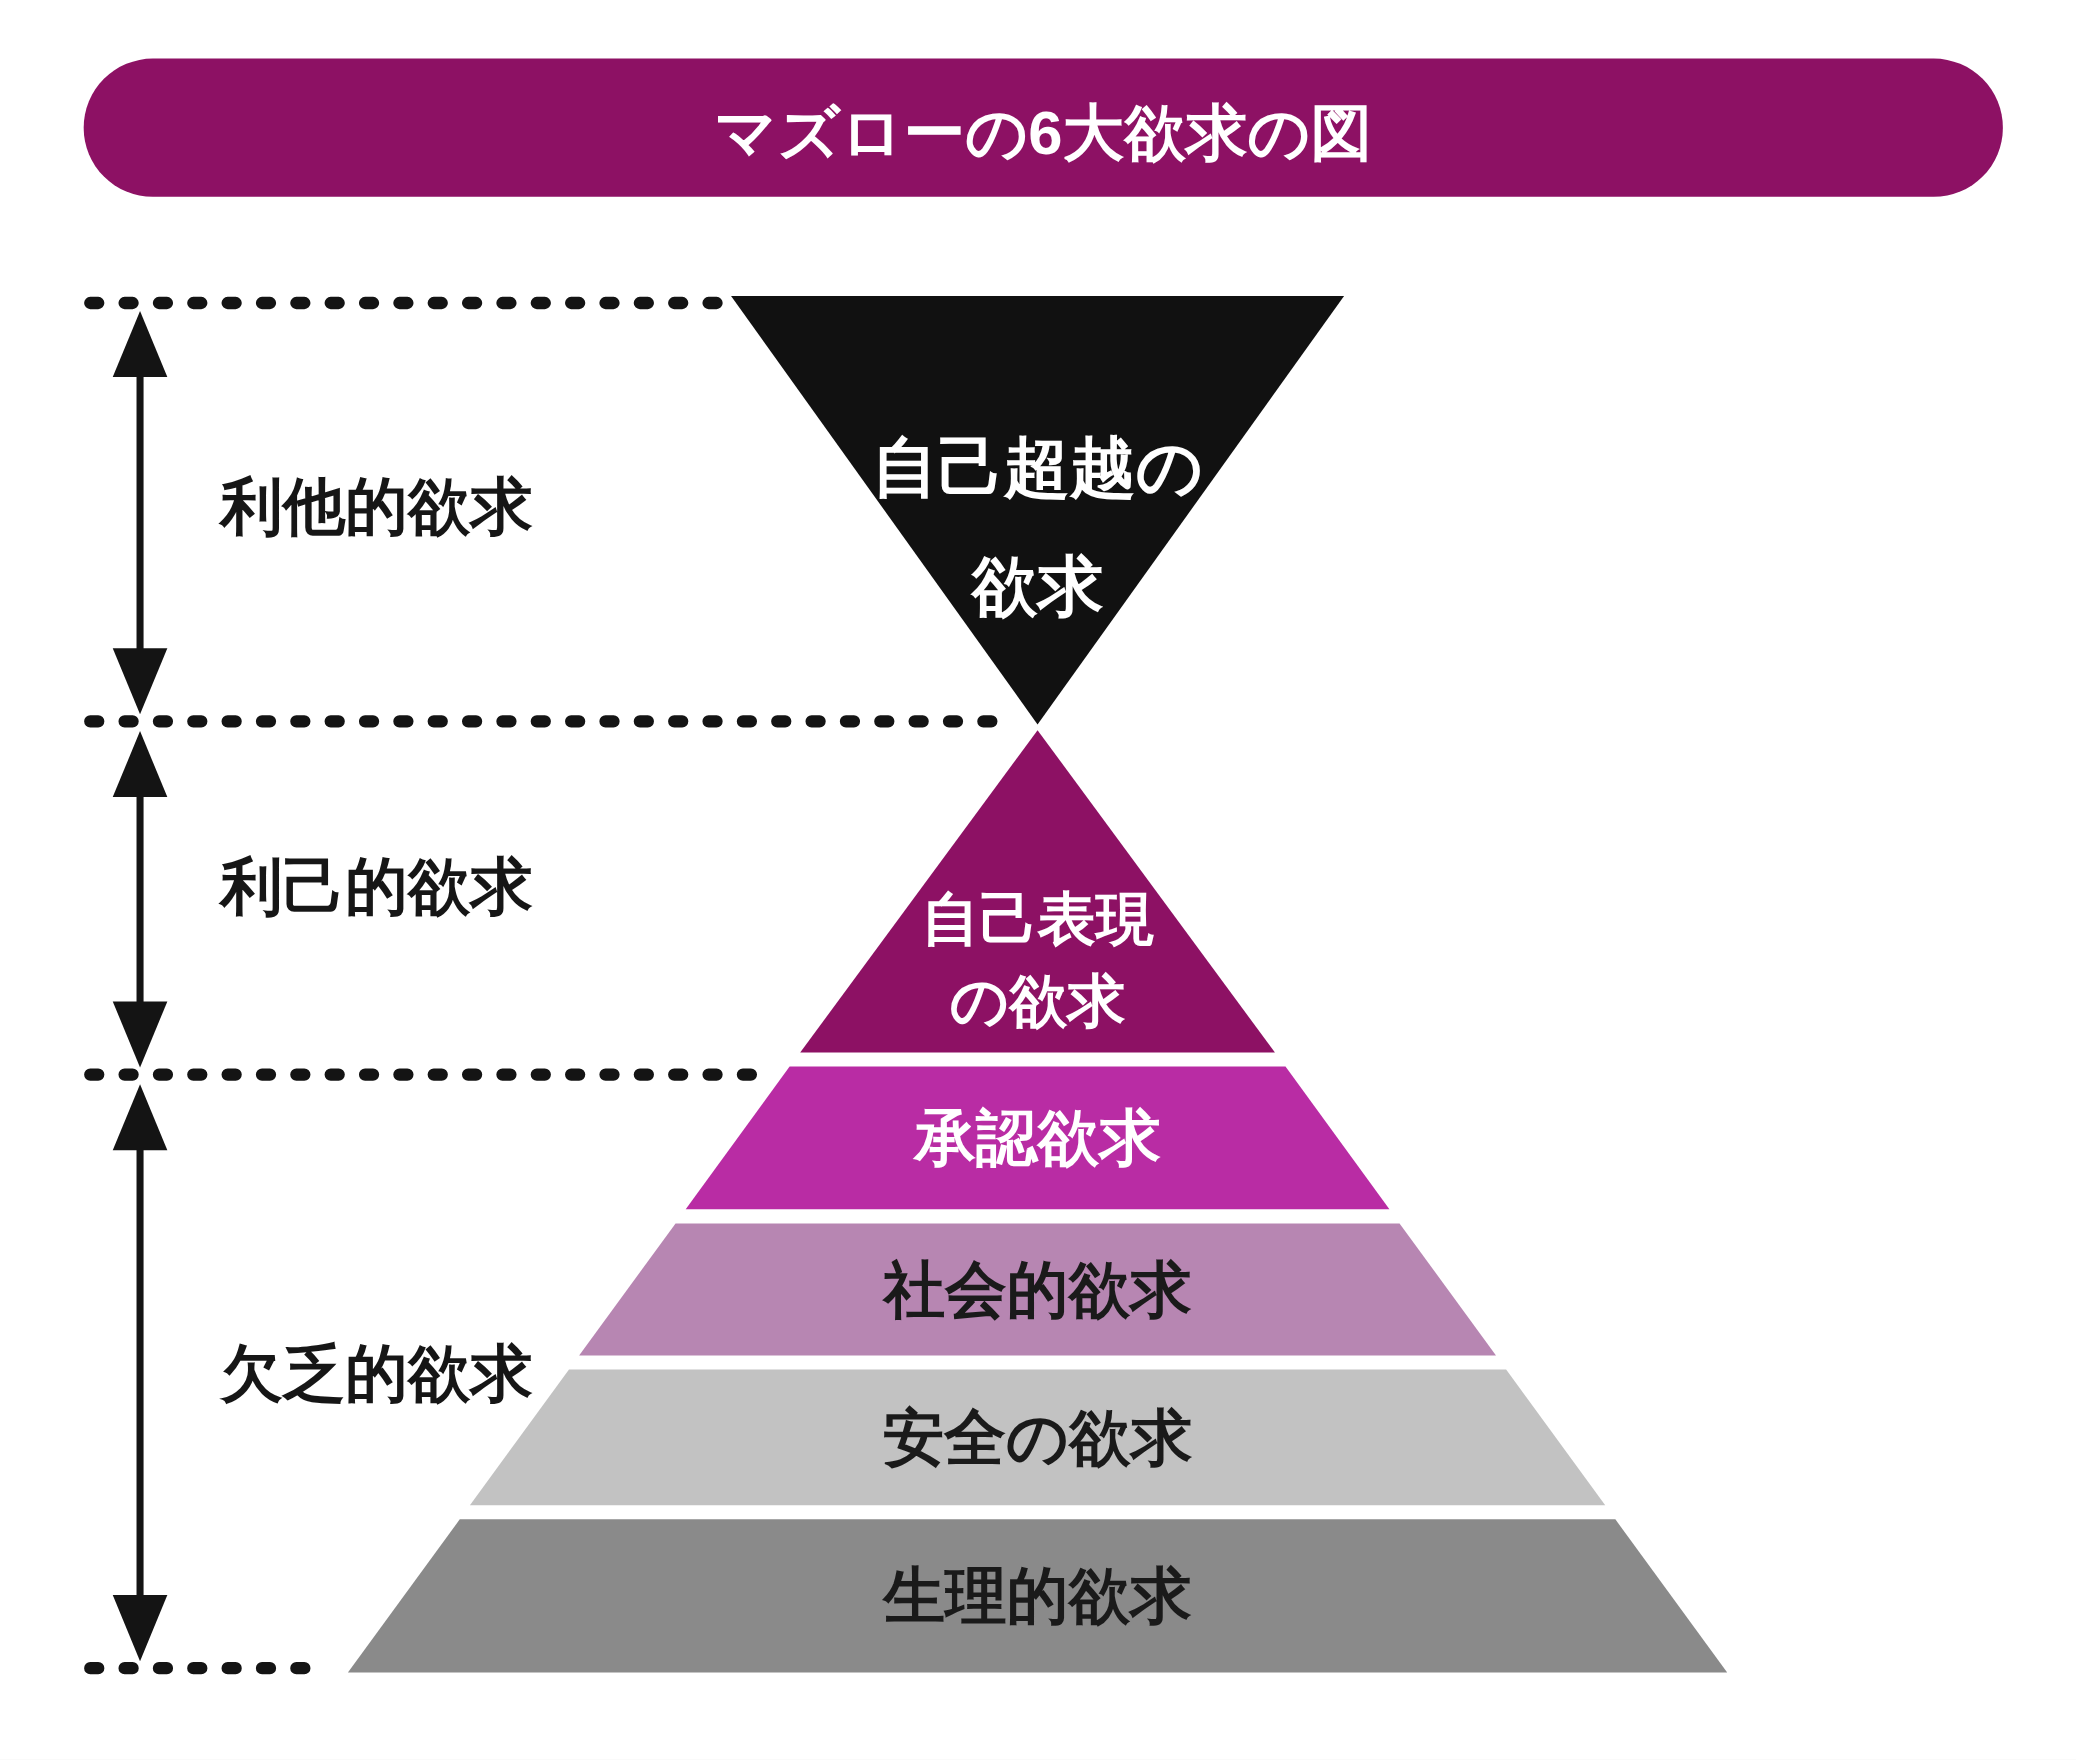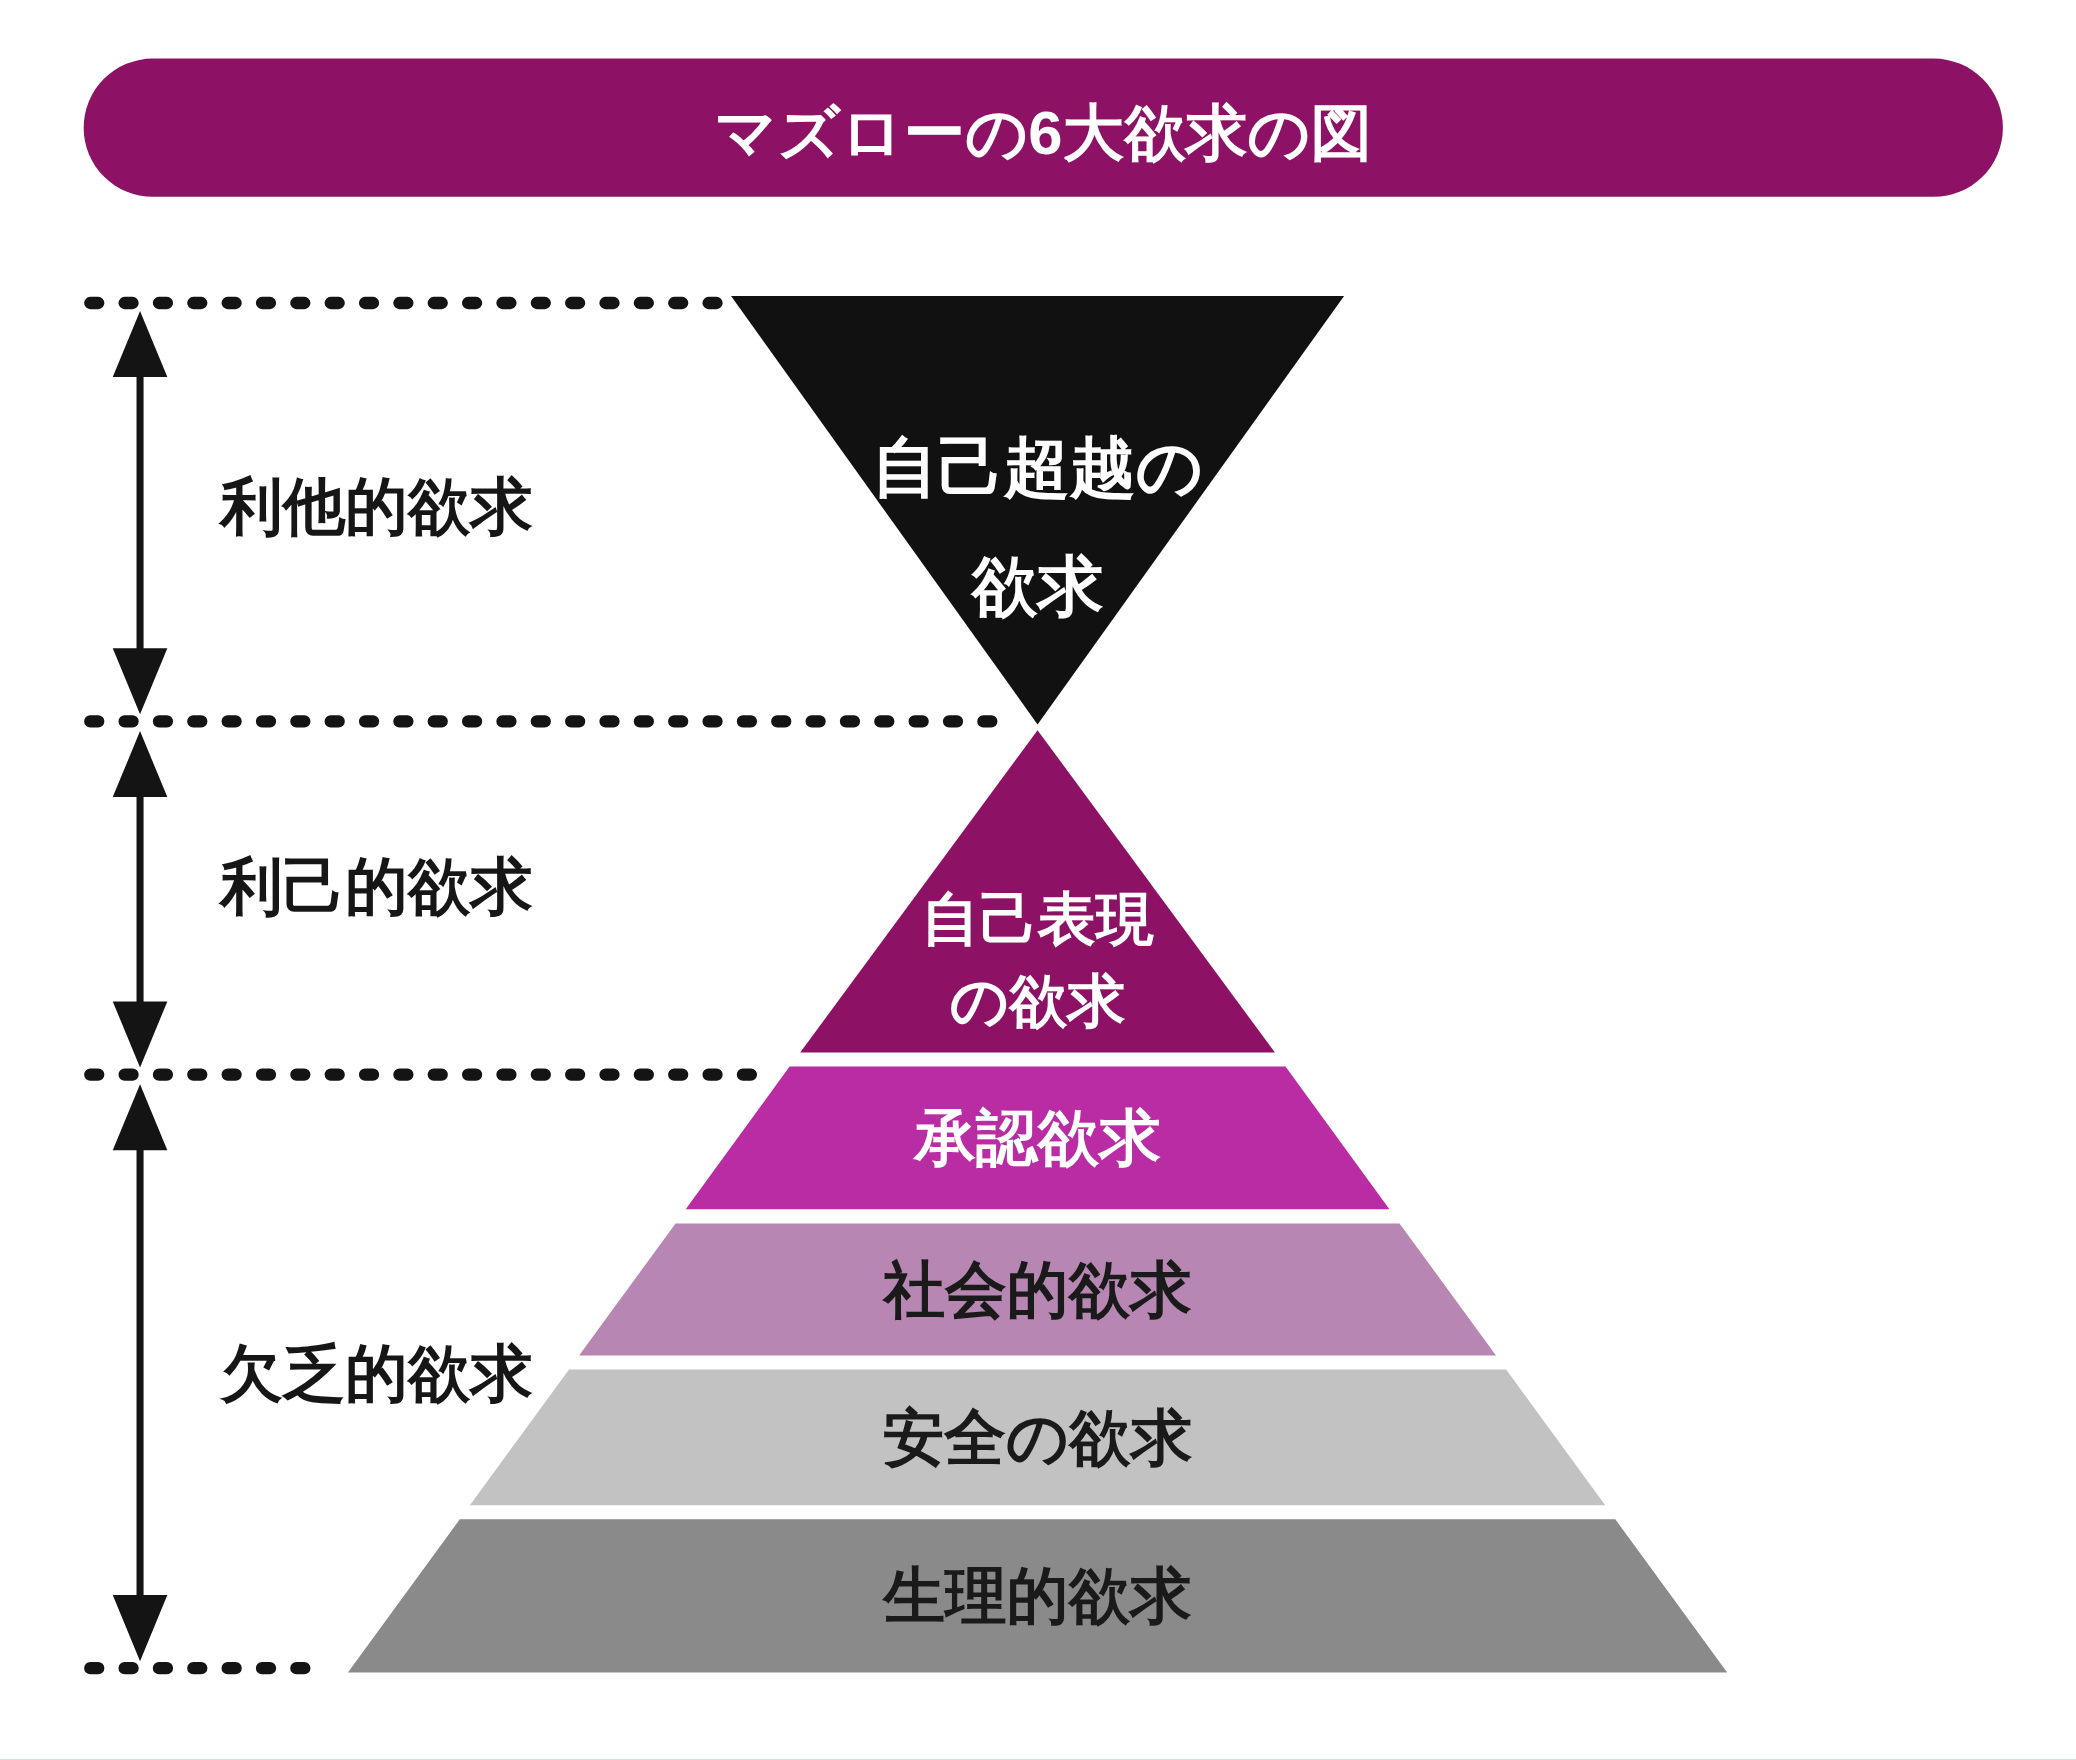--- a/index.html
+++ b/index.html
@@ -1,17 +1,17 @@
 <!DOCTYPE html>
 <html lang="ja" style="font-size:7px"><head>
 <meta charset="utf-8">
 <title>マズローの6大欲求の図</title>
 <style>
   html,body{margin:0;padding:0;background:#ffffff;}
-  .page{width:100%;max-width:2077px;margin:0 auto;background:#15803d;}
+  .page{width:100%;max-width:2077px;margin:0 auto;background:#e5e5e5;}
   svg{display:block;width:100%;height:auto;
       font-family:"Liberation Sans","DejaVu Sans",sans-serif;}
   .t{font-weight:bold;}
   .title-text{font-size:140px;}
   .top-label{font-size:150px;}
   .mid-label{font-size:132px;}
   .band-label{font-size:140px;}
   .side-label{font-size:142px;}
   .guide{stroke:#141414;stroke-width:28;stroke-dasharray:18 60;stroke-linecap:round;}
   .shaft{stroke:#141414;stroke-width:16;}

